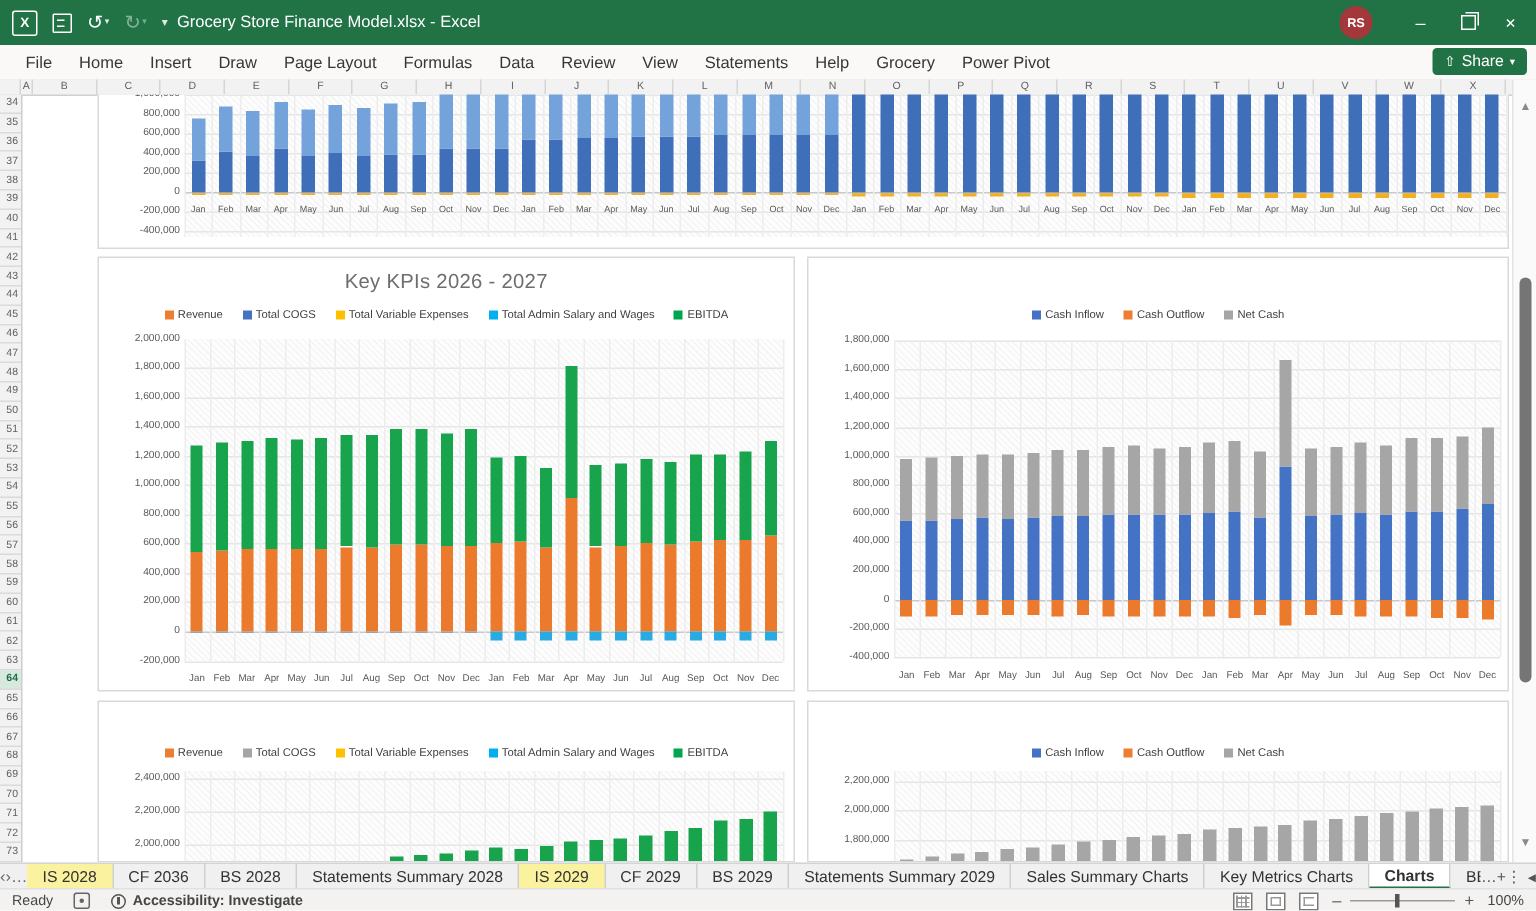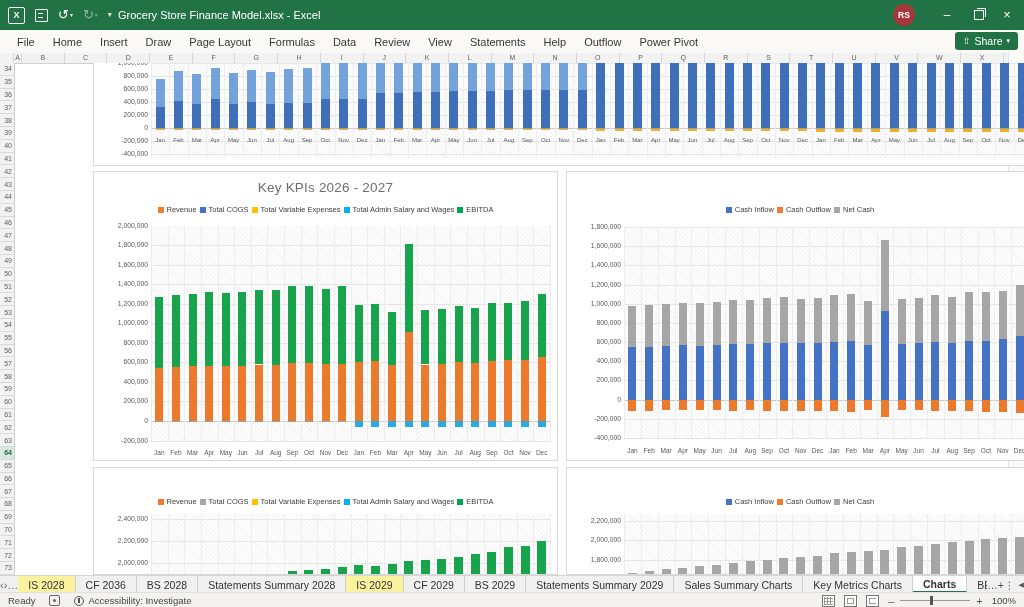--- a/index.html
+++ b/index.html
@@ -35,23 +35,23 @@
   #share-btn{right:6px;top:32px;height:18px;background:#217346;border-radius:3px;color:#fff;
              font-size:10.5px;display:flex;align-items:center;gap:4px;padding:0 8px;position:absolute;}
   
   #colheads{left:0;top:53px;width:1008px;height:10px;display:flex;background:#F2F2F2;border-bottom:1px solid #CFCFCF;}
   .colhead{border-right:1px solid #D5D5D5;font-size:7px;color:#5f5f5f;text-align:center;line-height:10px;overflow:hidden;flex:0 0 auto;box-sizing:border-box;}
   #rowheads{left:0;top:63px;width:14px;height:512px;background:#F2F2F2;border-right:1px solid #CFCFCF;overflow:hidden;}
   .rowhead{width:14px;font-size:7px;color:#5f5f5f;text-align:right;padding-right:2px;border-bottom:1px solid #DADADA;box-sizing:border-box;display:flex;align-items:center;justify-content:flex-end;}
   .rowhead.active{background:#D7E8DF;color:#1E6E41;font-weight:bold;}
   #sheet{left:14px;top:63px;width:994px;height:512px;background:#fff;}
   
-  .chart{position:absolute;background:#fff;border:1px solid #D9D9D9;overflow:hidden;box-sizing:border-box;margin-left:28px;}
+  .chart{position:absolute;background:#fff;border:1px solid #D9D9D9;overflow:hidden;box-sizing:border-box;}
   .chart-title{position:absolute;width:100%;text-align:center;font-size:13.5px;color:#6E6E6E;letter-spacing:.2px;}
-  .legend{position:absolute;width:100%;display:flex;justify-content:center;gap:3px;align-items:center;}
+  .legend{position:absolute;width:100%;display:flex;justify-content:center;gap:13px;align-items:center;}
   .lg-item{display:flex;align-items:center;gap:3px;font-size:7.5px;color:#404040;white-space:nowrap;}
   .lg-sw{width:6px;height:6px;flex:0 0 auto;}
   .plotbg{position:absolute;background-color:#FDFDFD;
      background-image:repeating-linear-gradient(45deg,rgba(0,0,0,0.03) 0 1px,transparent 1px 3px);}
   .gl-h{position:absolute;height:1px;background:#E6E6E6;}
   .gl-v{position:absolute;width:1px;background:#EDEDED;}
   .zero-l{position:absolute;height:1px;background:#C9C9C9;}
   .ytick{position:absolute;width:50px;text-align:right;font-size:6.8px;color:#595959;}
   .bar{position:absolute;}
   .mlabel{position:absolute;text-align:center;color:#595959;}
@@ -122,21 +122,21 @@
     <span class="rtab">Home</span>
     <span class="rtab">Insert</span>
     <span class="rtab">Draw</span>
     <span class="rtab">Page Layout</span>
     <span class="rtab">Formulas</span>
     <span class="rtab">Data</span>
     <span class="rtab">Review</span>
     <span class="rtab">View</span>
     <span class="rtab">Statements</span>
     <span class="rtab">Help</span>
-    <span class="rtab">Outflow</span>
+    <span class="rtab">Grocery</span>
     <span class="rtab">Power Pivot</span>
   </div>
 <div id="share-btn">
   <span style="font-size:9px">⇧</span>
   <span>Share</span>
   <span style="font-size:7px">▾</span>
 </div>
 
 <div id="sheet" class="abs"></div>
 <div id="colheads" class="abs">
@@ -238,21 +238,21 @@
       <span class="tri">◀</span>
     </div>
   </div>
 
 <div id="statusbar" class="abs">
   <div class="left">
     <span>Ready</span>
     <span class="macro-ic"></span>
     <span style="display:flex;align-items:center;gap:4px">
       <span class="acc-ic"></span>
-      <span style="font-weight:normal">Accessibility: Investigate</span>
+      <span style="font-weight:bold">Accessibility: Investigate</span>
     </span>
   </div>
   <div class="right">
     <span class="view-ic grid"></span>
     <span class="view-ic page"></span>
     <span class="view-ic brk"></span>
     <div id="zoomslider">
       <span class="zpm">–</span>
       <span class="track">
           <span class="thumb"></span>

